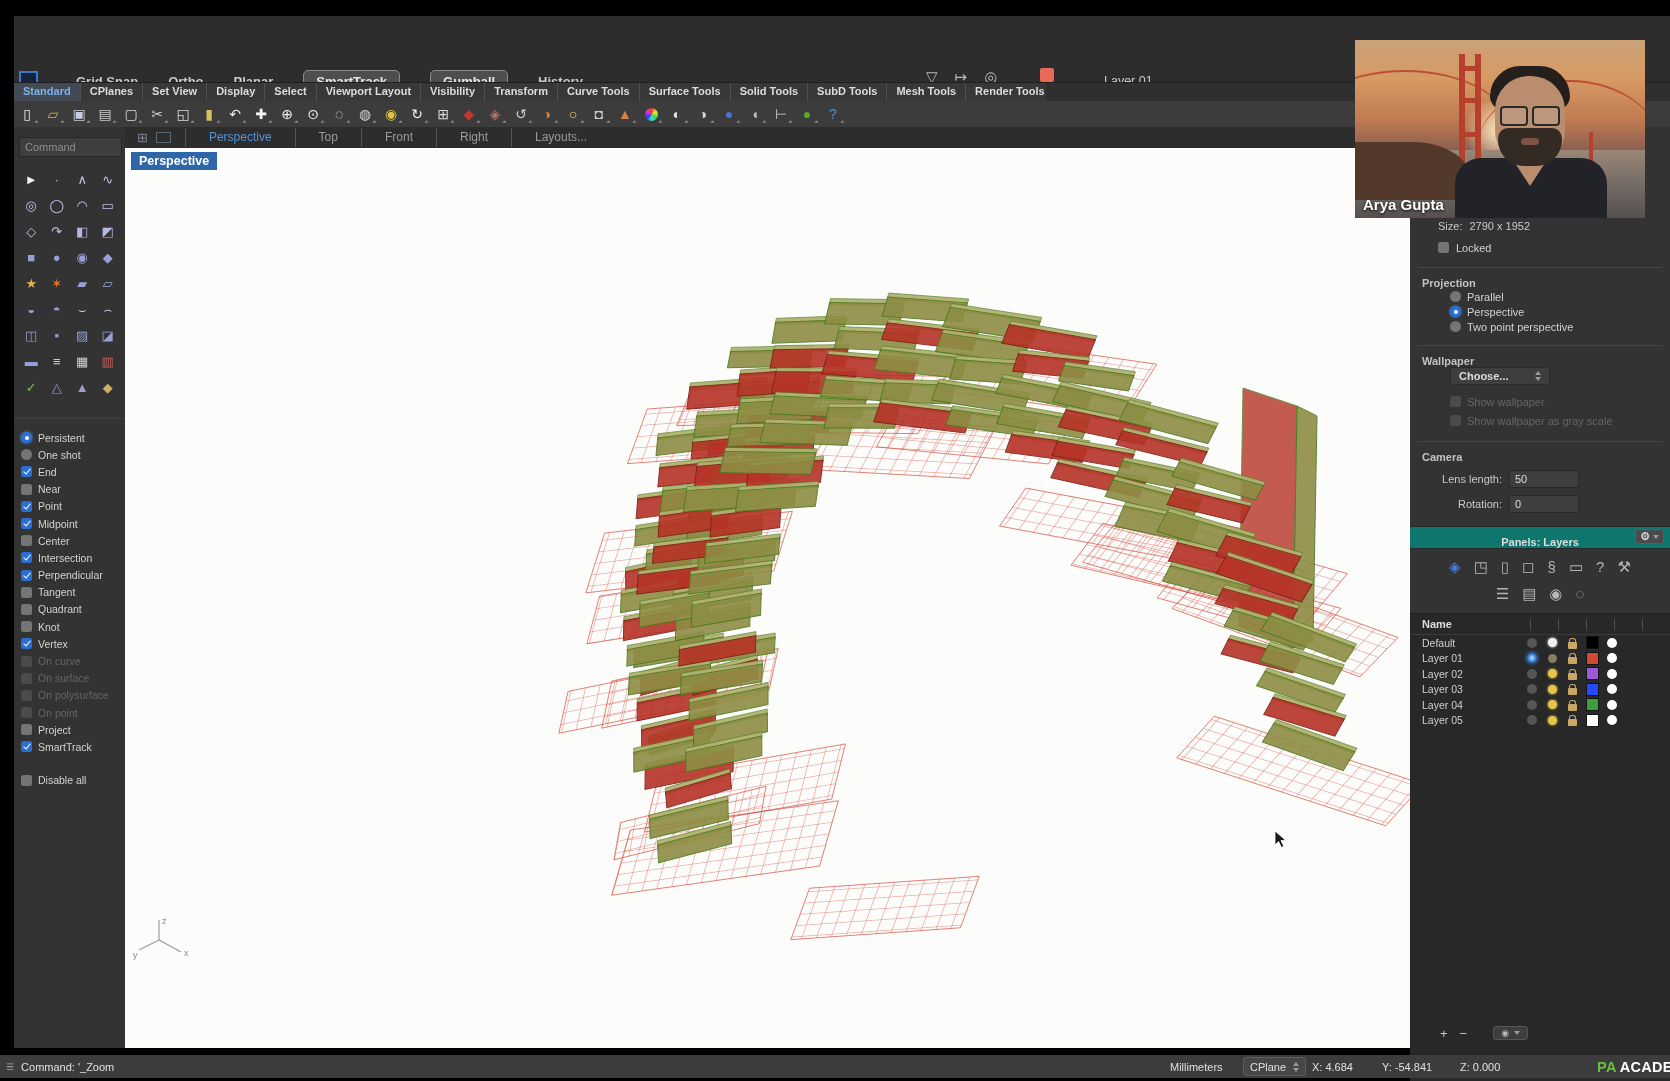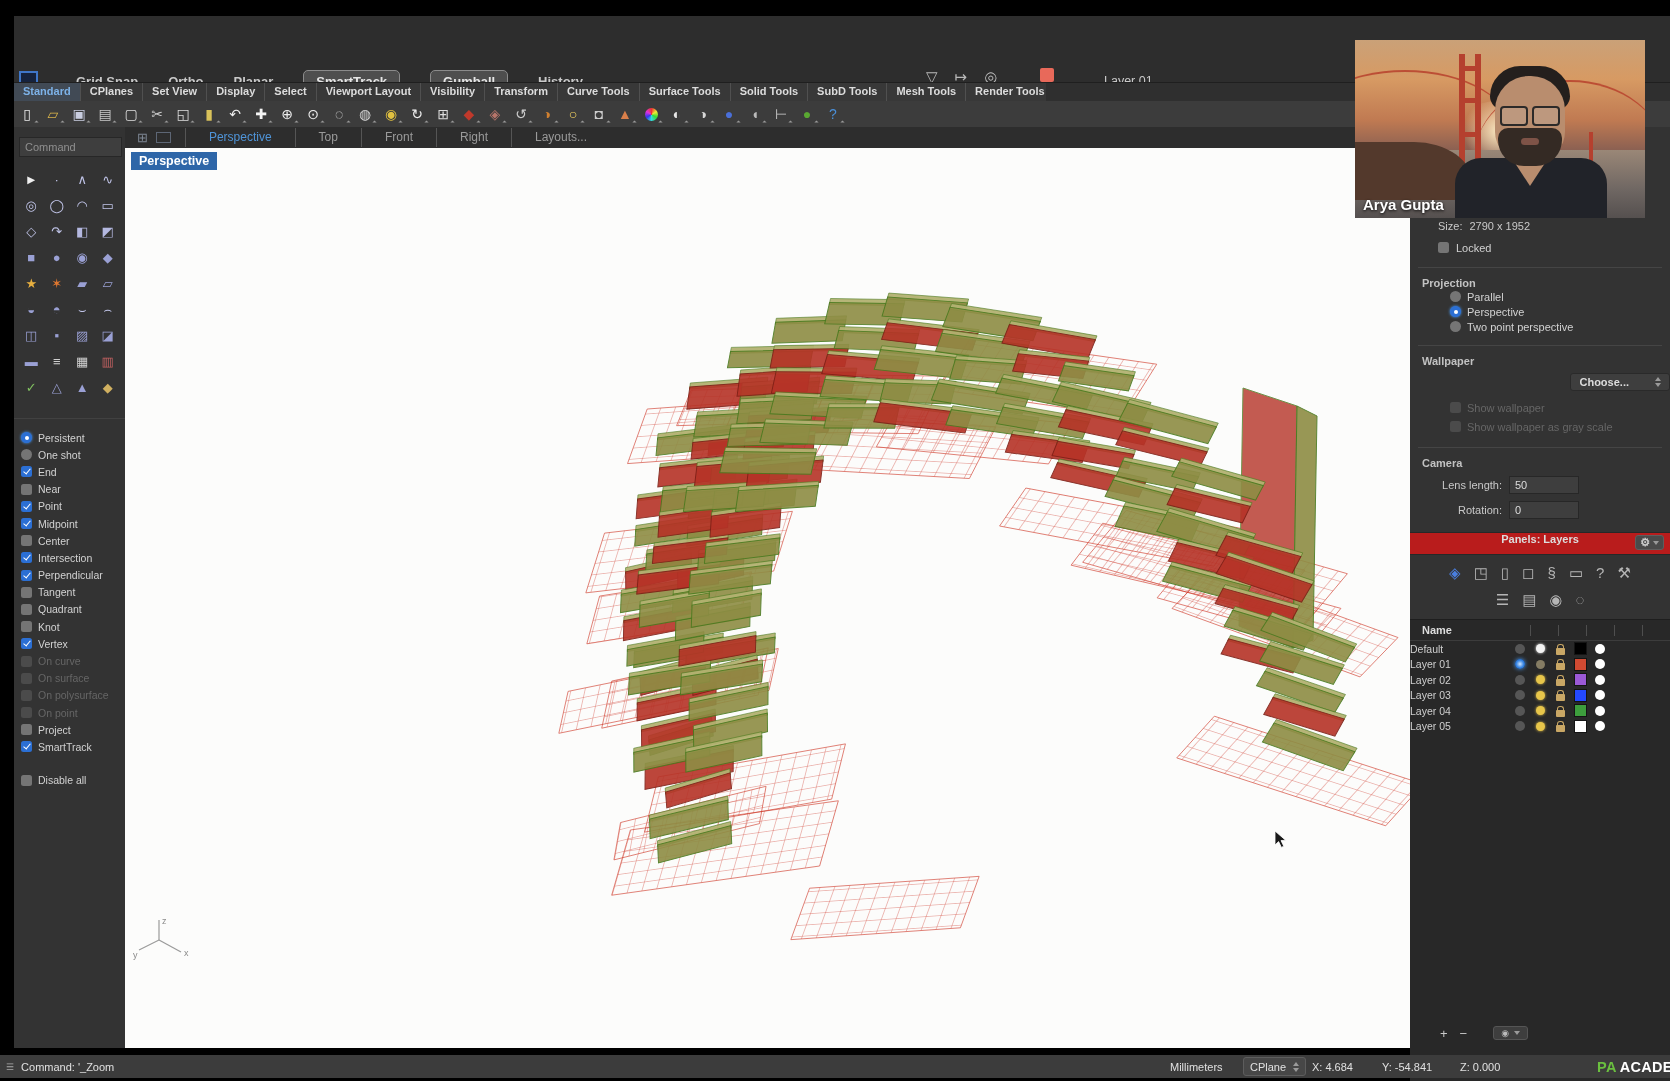--- a/index.html
+++ b/index.html
@@ -56,29 +56,29 @@
   .rp-row{display:flex;align-items:center;gap:7px;padding-left:28px;margin-top:7px;}
   .rp-title{padding-left:12px;margin-top:9px;color:#c2c2c2;font-weight:bold;}
   .rp-indent{padding-left:40px;}
   .divider{border-top:1px solid #454545;margin:11px 8px 0 8px;}
   .dropdown{display:inline-flex;align-items:center;gap:26px;background:#3e3e3e;border:1px solid #2a2a2a;border-radius:3px;padding:2px 8px;color:#ddd;font-weight:bold;}
   .steppers{display:flex;flex-direction:column;gap:2px;}
   .up{border-left:3.5px solid transparent;border-right:3.5px solid transparent;border-bottom:4px solid #9a9a9a;}
   .down{border-left:3.5px solid transparent;border-right:3.5px solid transparent;border-top:4px solid #9a9a9a;}
   .numfield{width:58px;background:#3e3e3e;border:1px solid #272727;color:#ddd;font-size:11px;padding:2px 5px;font-family:"Liberation Sans",sans-serif;}
   .lblright{display:inline-block;width:62px;text-align:right;}
-  .panelshdr{margin-top:13px;height:21px;background:#b91c1c;border-top:1px solid #282828;border-bottom:1px solid #282828;display:flex;align-items:flex-start;justify-content:center;position:relative;color:#ddd;font-weight:bold;}
+  .panelshdr{margin-top:13px;height:21px;background:#0f766e;border-top:1px solid #282828;border-bottom:1px solid #282828;display:flex;align-items:flex-end;justify-content:center;position:relative;color:#ddd;font-weight:bold;}
   .gearbtn{position:absolute;right:6px;top:2px;background:#4a4a4a;border:1px solid #5e5e5e;border-radius:3px;padding:0 4px;font-size:11px;color:#ccc;display:flex;align-items:center;gap:3px;}
   .picons{display:flex;justify-content:center;gap:13px;margin-top:9px;font-size:15px;color:#b5b5b5;}
   .picon.active-blue{color:#4a7fe0;}
   .layertable{margin-top:10px;background:#282828;border-top:1px solid #1e1e1e;height:560px;}
   .lthead{height:20px;display:flex;align-items:center;border-bottom:1px solid #3c3c3c;color:#ddd;font-weight:bold;}
   .lthead .nm{padding-left:12px;flex:1;}
   .tick{width:1px;height:11px;background:#4e4e4e;margin-right:27px;}
-  .lrow{display:flex;align-items:center;height:15.5px;color:#cfcfcf;}
+  .lrow{display:flex;align-items:center;height:15.5px;padding-left:12px;color:#cfcfcf;}
   .lrow .nm{width:100px;flex:0 0 auto;font-size:10.5px;}
   .cell{width:20px;display:flex;justify-content:center;align-items:center;flex:0 0 auto;}
   .cur{width:10px;height:10px;border-radius:50%;background:#565656;}
   .current .cur{background:radial-gradient(circle,#cfe6ff 0%,#2f7fe0 55%,#1a4fa0 100%);box-shadow:0 0 4px #4a9fff;}
   .bulb{width:9px;height:9px;border-radius:50%;}
   .bulb-on{background:#e7c54a;box-shadow:0 0 3px #e7c54a;}
   .bulb-white{background:#f2f2f2;box-shadow:0 0 3px #fff;}
   .bulb-dim{background:#857c63;}
   .lock{width:9px;height:7px;background:#c9a765;border-radius:1px;position:relative;margin-top:5px;}
   .lock::before{content:"";position:absolute;left:1px;top:-4px;width:5px;height:4px;border:1.4px solid #c9a765;border-bottom:none;border-radius:3px 3px 0 0;}
@@ -1075,21 +1075,21 @@
         </div>
 
         <div class="osnap radio off" style="font-size:11px;height:15px;">
           <span class="cb"></span>
           <span>Two point perspective</span>
         </div>
       </div>
     <div class="divider"></div>
 
     <div class="rp-title">Wallpaper</div>
-    <div class="rp-indent" style="margin-top:6px;text-align:right;">
+    <div class="rp-indent" style="">
       <span class="dropdown">
         <span>Choose...</span>
         <span class="steppers">
             <span class="up"></span>
             <span class="down"></span>
           </span>
       </span>
     </div>
     <div class="rp-indent" style="margin-top:7px;">
 

